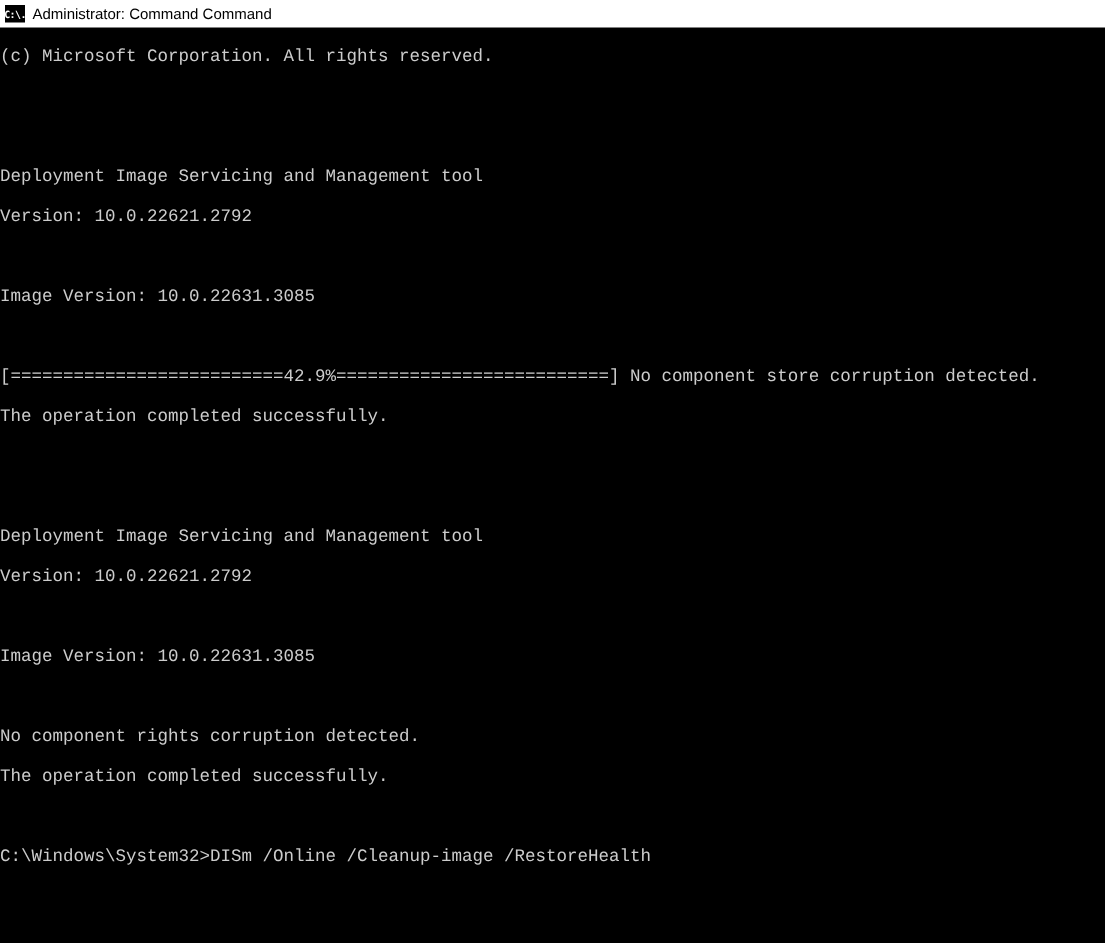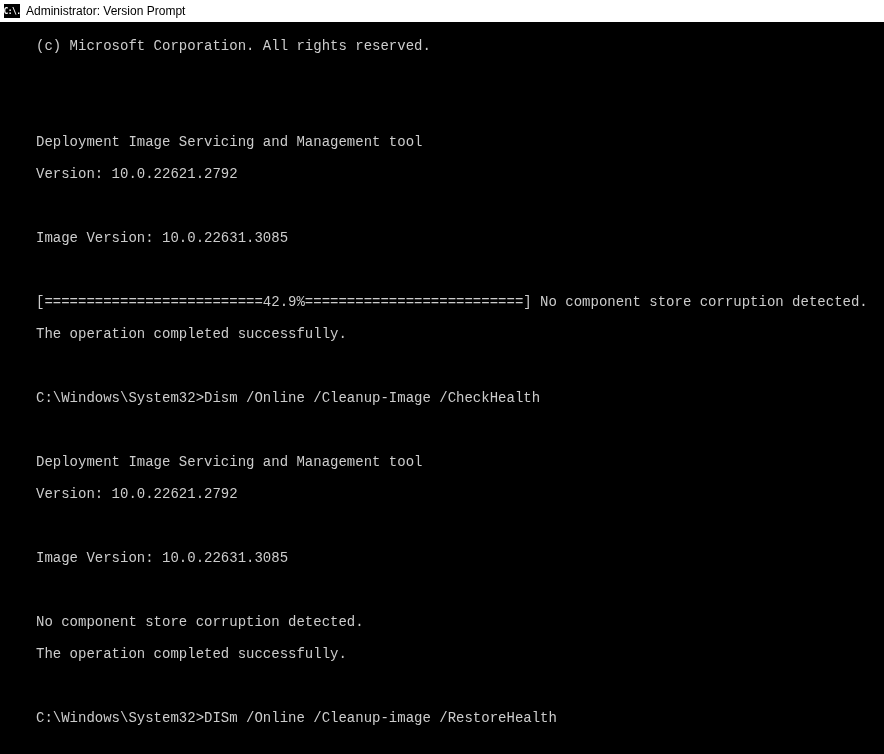--- a/index.html
+++ b/index.html
@@ -42,51 +42,49 @@
     }
     .terminal {
       padding: 0;
       line-height: 16px;
       white-space: pre;
       color: #ccc;
     }
     .line {
       display: block;
       min-height: 16px;
-      padding-left: 36px;
     }
   </style>
 </head>
 <body>
 
 <div class="titlebar">
   <span class="titlebar-icon">C:\.</span>
-  <span>Administrator: Version Prompt</span>
+  <span>Administrator: Command Command</span>
 </div>
 
 <div class="terminal">
 <span class="line">(c) Microsoft Corporation. All rights reserved.</span>
 <span class="line"></span>
 <span class="line"></span>
 <span class="line">Deployment Image Servicing and Management tool</span>
 <span class="line">Version: 10.0.22621.2792</span>
 <span class="line"></span>
 <span class="line">Image Version: 10.0.22631.3085</span>
 <span class="line"></span>
 <span class="line">[==========================42.9%==========================] No component store corruption detected.</span>
 <span class="line">The operation completed successfully.</span>
 <span class="line"></span>
-<span class="line">C:\Windows\System32&gt;Dism /Online /Cleanup-Image /CheckHealth</span>
 <span class="line"></span>
 <span class="line">Deployment Image Servicing and Management tool</span>
 <span class="line">Version: 10.0.22621.2792</span>
 <span class="line"></span>
 <span class="line">Image Version: 10.0.22631.3085</span>
 <span class="line"></span>
-<span class="line">No component store corruption detected.</span>
+<span class="line">No component rights corruption detected.</span>
 <span class="line">The operation completed successfully.</span>
 <span class="line"></span>
 <span class="line">C:\Windows\System32&gt;DISm /Online /Cleanup-image /RestoreHealth</span>
 
 
 
 
 
 
 

